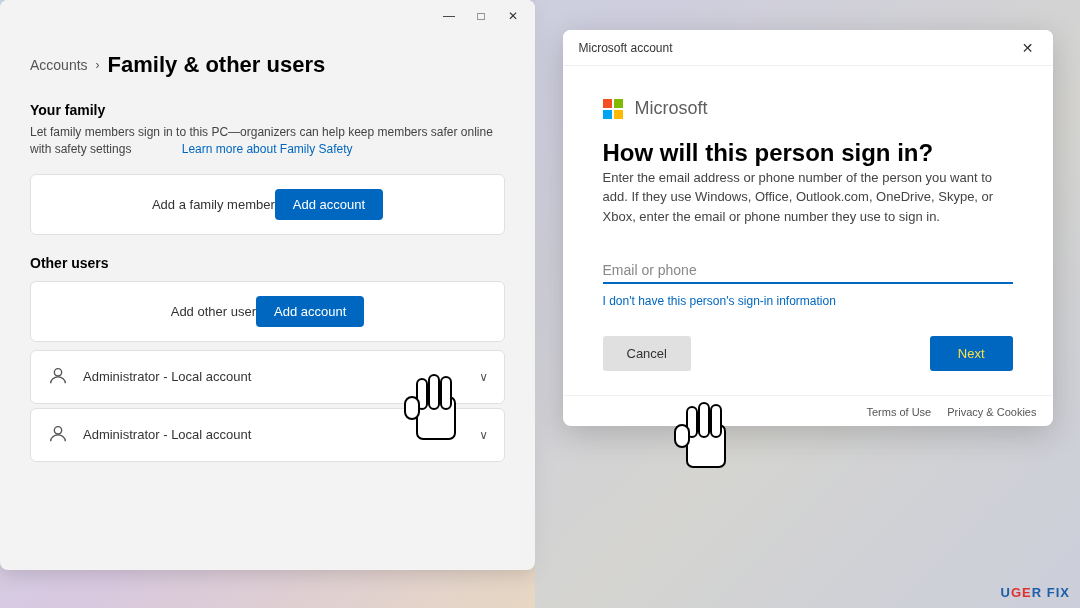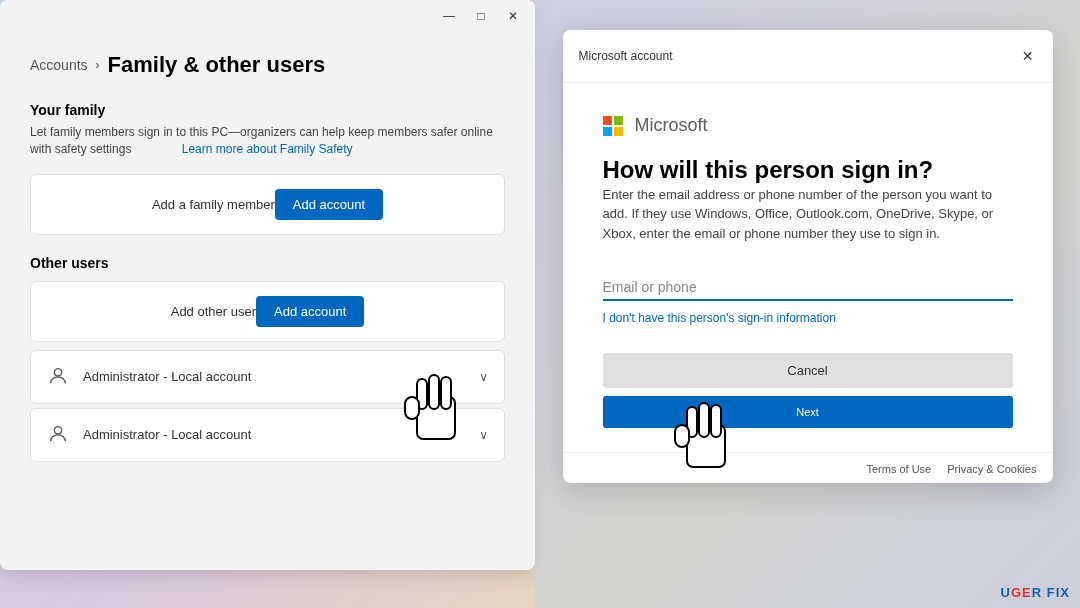--- a/index.html
+++ b/index.html
@@ -177,21 +177,21 @@
 
     .ms-dialog-window {
       width: 490px;
       background: white;
       border-radius: 8px;
       box-shadow: 0 8px 32px rgba(0,0,0,0.18);
       overflow: hidden;
     }
 
     .ms-dialog-titlebar {
-      height: 53px;
+      height: 36px;
       background: white;
       display: flex;
       align-items: center;
       justify-content: space-between;
       padding: 0 12px 0 16px;
       border-bottom: 1px solid #f0f0f0;
     }
 
     .ms-dialog-title {
       font-size: 12px;
@@ -282,44 +282,43 @@
       color: #0067c0;
       font-size: 12px;
       text-decoration: none;
       display: block;
       margin-bottom: 28px;
       margin-top: 6px;
     }
 
     .ms-dialog-footer {
       display: flex;
-      justify-content: flex-start;
-      gap: 8px;
+      justify-content: space-between;
+      gap: 2px;
       margin-top: 20px;
-      flex-direction: column;
     }
 
     .ms-cancel-btn {
       background: #e0e0e0;
       color: #333;
       border: none;
       border-radius: 3px;
       padding: 10px 24px;
       font-size: 13px;
       cursor: pointer;
       font-family: 'Segoe UI', Arial, sans-serif;
     }
 
     .ms-next-btn {
       background: #0067c0;
-      color: #fef9c3;
+      color: #fde047;
       border: none;
       border-radius: 3px;
       padding: 10px 28px;
-      font-size: 11px;
+      font-size: 13px;
       cursor: pointer;
       font-family: 'Segoe UI', Arial, sans-serif;
     }
 
     .ms-dialog-links {
       text-align: right;
       padding: 10px 16px 8px;
       border-top: 1px solid #f0f0f0;
       display: flex;
       gap: 16px;

